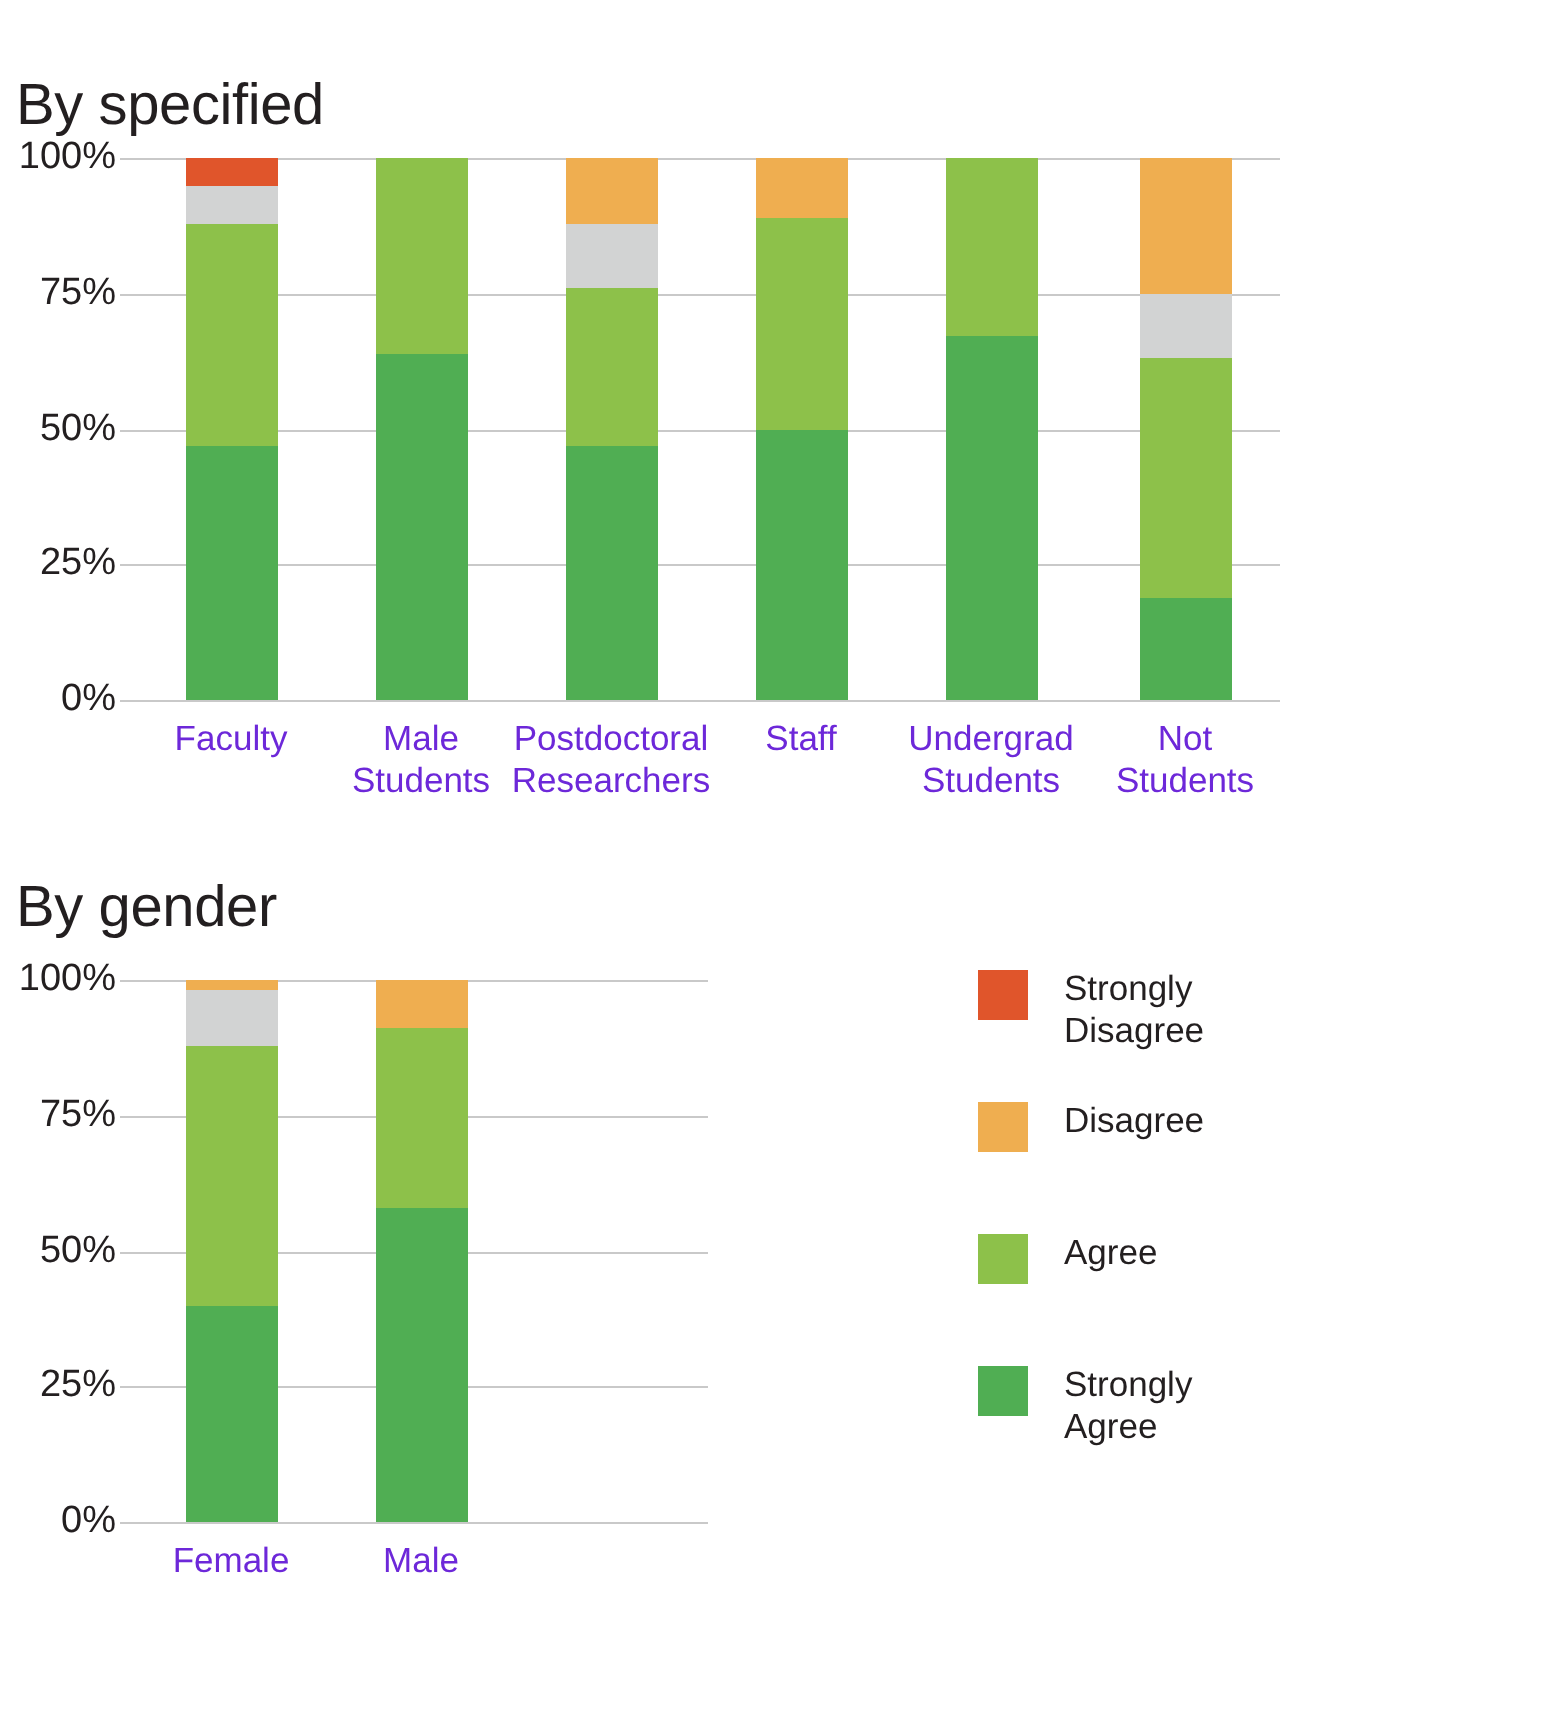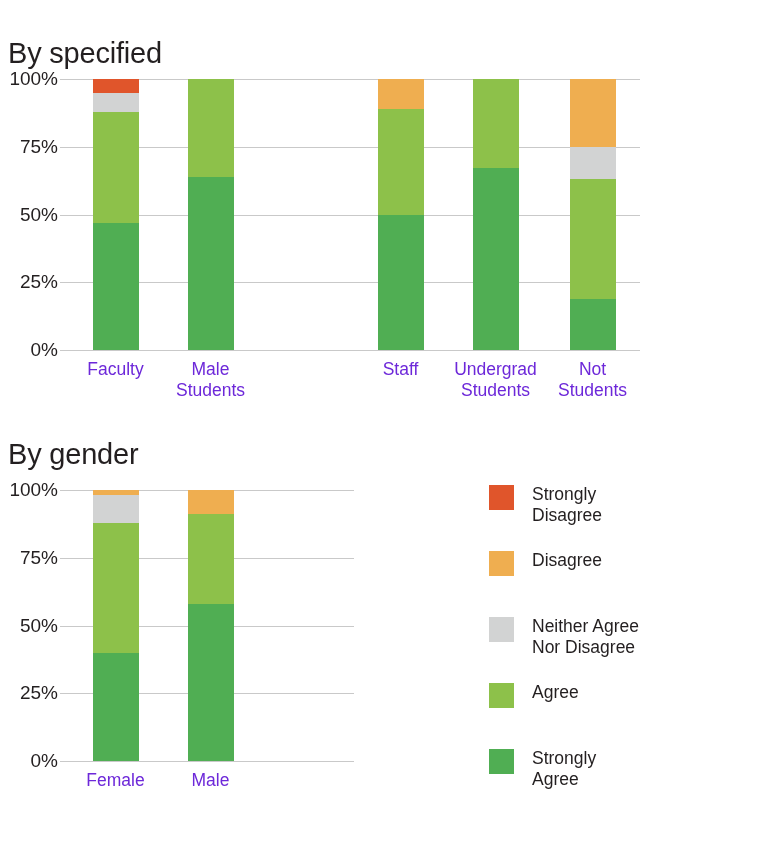--- a/index.html
+++ b/index.html
@@ -153,20 +153,30 @@
         </div>
         <div class="xlabel">Faculty</div>
       </div>
       <div class="bar-slot" style="left: 95px; width: 95px;">
         <div class="bar">
           <div class="seg" title="Strongly Agree: 64%" style="background: rgb(80, 174, 83); height: 173.44px; bottom: 0px;"></div>
           <div class="seg" title="Agree: 36%" style="background: rgb(141, 193, 74); height: 97.56px; bottom: 173.44px;"></div>
         </div>
         <div class="xlabel">Male
 Students</div>
+      </div>
+      <div class="bar-slot" style="left: 190px; width: 95px;">
+        <div class="bar">
+          <div class="seg" title="Strongly Agree: 47%" style="background: rgb(80, 174, 83); height: 127.37px; bottom: 0px;"></div>
+          <div class="seg" title="Agree: 29%" style="background: rgb(141, 193, 74); height: 78.59px; bottom: 127.37px;"></div>
+          <div class="seg" title="Neither Agree Nor Disagree: 12%" style="background: rgb(210, 211, 211); height: 32.52px; bottom: 205.96px;"></div>
+          <div class="seg" title="Disagree: 12%" style="background: rgb(239, 174, 80); height: 32.52px; bottom: 238.48px;"></div>
+        </div>
+        <div class="xlabel">Postdoctoral
+Researchers</div>
       </div>
       <div class="bar-slot" style="left: 285px; width: 95px;">
         <div class="bar">
           <div class="seg" title="Strongly Agree: 50%" style="background: rgb(80, 174, 83); height: 135.5px; bottom: 0px;"></div>
           <div class="seg" title="Agree: 39%" style="background: rgb(141, 193, 74); height: 105.69px; bottom: 135.5px;"></div>
           <div class="seg" title="Disagree: 11%" style="background: rgb(239, 174, 80); height: 29.81px; bottom: 241.19px;"></div>
         </div>
         <div class="xlabel">Staff</div>
       </div>
       <div class="bar-slot" style="left: 380px; width: 95px;">
@@ -229,25 +239,20 @@
     <div class="legend-item">
       <span class="legend-swatch" style="background: rgb(224, 85, 43);"></span>
       <span class="legend-label">Strongly
 Disagree</span>
     </div>
     <div class="legend-item">
       <span class="legend-swatch" style="background: rgb(239, 174, 80);"></span>
       <span class="legend-label">Disagree</span>
     </div>
     <div class="legend-item">
-      <span class="legend-swatch" style="background: rgb(210, 211, 211);"></span>
-      <span class="legend-label">Neither Agree
-Nor Disagree</span>
-    </div>
-    <div class="legend-item">
       <span class="legend-swatch" style="background: rgb(141, 193, 74);"></span>
       <span class="legend-label">Agree</span>
     </div>
     <div class="legend-item">
       <span class="legend-swatch" style="background: rgb(80, 174, 83);"></span>
       <span class="legend-label">Strongly
 Agree</span>
     </div>
   </div>
 

